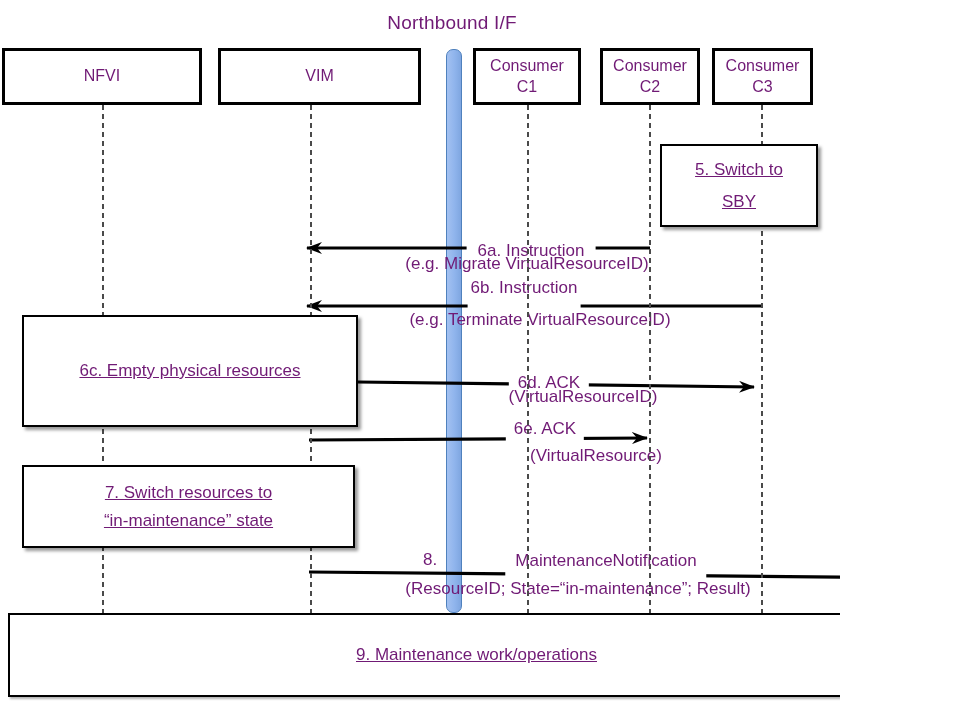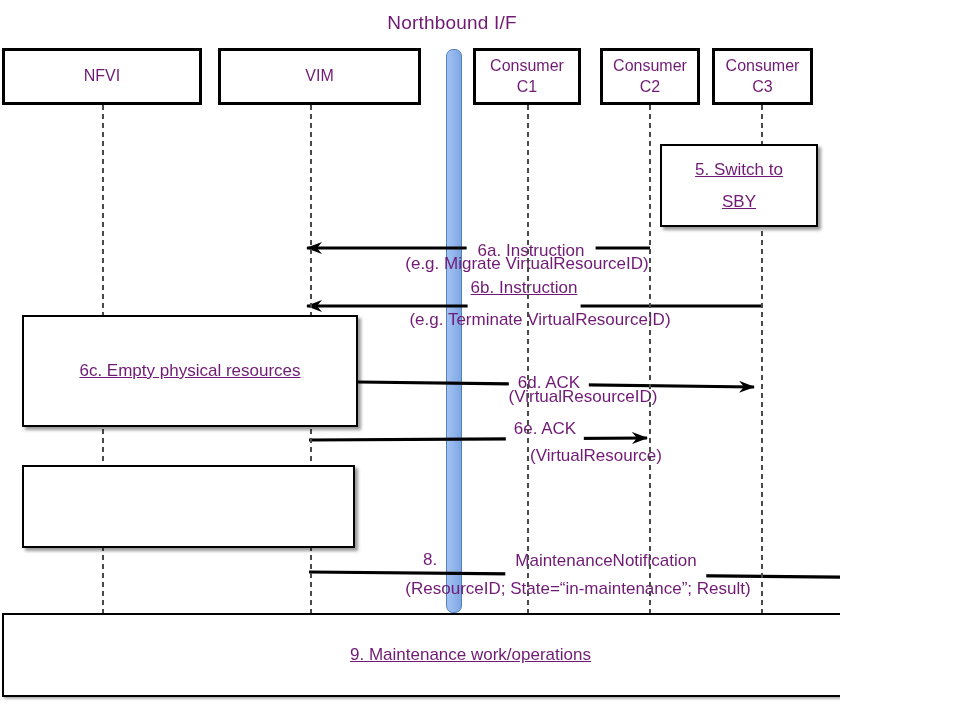--- a/index.html
+++ b/index.html
@@ -58,21 +58,21 @@
     <line x1="650" y1="248" x2="307" y2="248" stroke="#000" stroke-width="3.2" marker-end="url(#stealth)"></line>
     <line x1="762" y1="306" x2="307" y2="306" stroke="#000" stroke-width="3.2" marker-end="url(#stealth)"></line>
     <line x1="358" y1="382" x2="754" y2="387" stroke="#000" stroke-width="3.2" marker-end="url(#stealth)"></line>
     <line x1="309" y1="440" x2="647" y2="438" stroke="#000" stroke-width="3.2" marker-end="url(#stealth)"></line>
     <line x1="309" y1="572" x2="934" y2="578" stroke="#000" stroke-width="3.2" marker-end="url(#stealth)"></line>
   </svg>
 
   <div class="msg centered bg" style="left:531px;top:224px;padding:1px 11px 9px;margin-top:16px;">6a. Instruction</div>
   <div class="msg centered" style="left:527px;top:254px;">(e.g. Migrate VirtualResourceID)</div>
 
-  <div class="msg centered bg" style="left:524px;top:277px;padding:1px 3px 12px;text-decoration:underline;">6b. Instruction</div>
+  <div class="msg centered bg" style="left:524px;top:277px;padding:1px 3px 12px;">6b. Instruction</div>
   <div class="msg centered" style="left:540px;top:310px;">(e.g. Terminate VirtualResourceID)</div>
 
   <div class="msg centered bg" style="left:549px;top:372px;padding:1px 9px 10px;">6d. ACK</div>
   <div class="msg centered" style="left:583px;top:387px;">(VirtualResourceID)</div>
 
   <div class="msg centered bg" style="left:545px;top:418px;padding:1px 8px 4px;">6e. ACK</div>
   <div class="msg centered" style="left:577px;top:446px;margin-left:19px;">(VirtualResource)</div>
 
   <div class="msg" style="left:423px;top:550px;">8.</div>
   <div class="msg centered bg" style="left:606px;top:550px;padding:1px 10px 8px;">MaintenanceNotification</div>
@@ -107,19 +107,21 @@
   <div class="stepbox" style="left:660px;top:144px;width:158px;height:83px;line-height:1.85;">
     <span>5. Switch to</span>
     <span>SBY</span>
   </div>
 
   <div class="stepbox" style="left:22px;top:315px;width:336px;height:112px;align-items:center;">
     <span>6c. Empty physical resources</span>
   </div>
 
   <div class="stepbox" style="left:22px;top:465px;width:333px;height:83px;line-height:1.6;">
+    <span>7. Switch resources to</span>
+    <span>“in-maintenance” state</span>
   </div>
 
-  <div class="stepbox shadow-soft" style="left:2px;top:613px;width:937px;height:84px;line-height:1.65;box-shadow:2px 2px 2px rgba(0,0,0,.3);text-align:center;">
+  <div class="stepbox shadow-soft" style="left:8px;top:613px;width:937px;height:84px;line-height:1.65;box-shadow:2px 2px 2px rgba(0,0,0,.3);text-align:center;">
     <span>9. Maintenance work/operations</span>
   </div>
 
 </div>
 
 </body></html>

